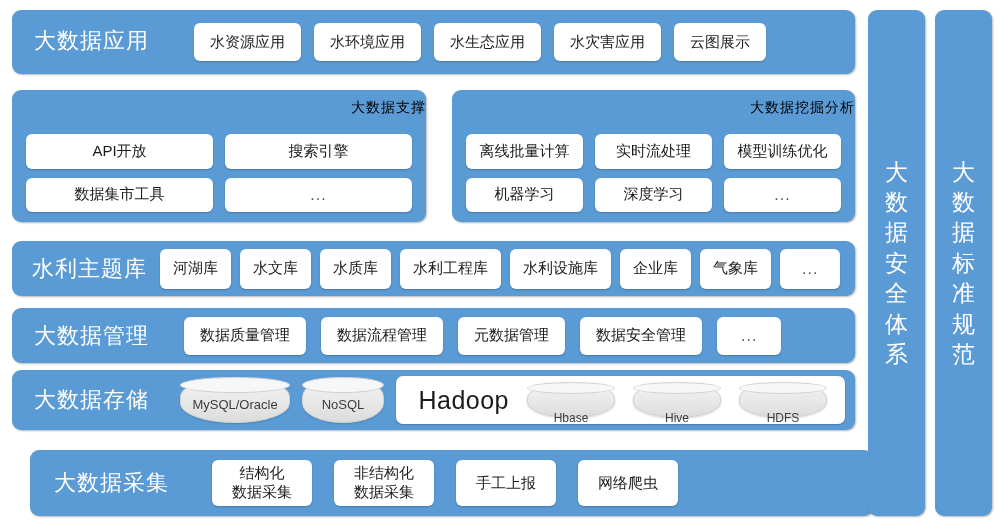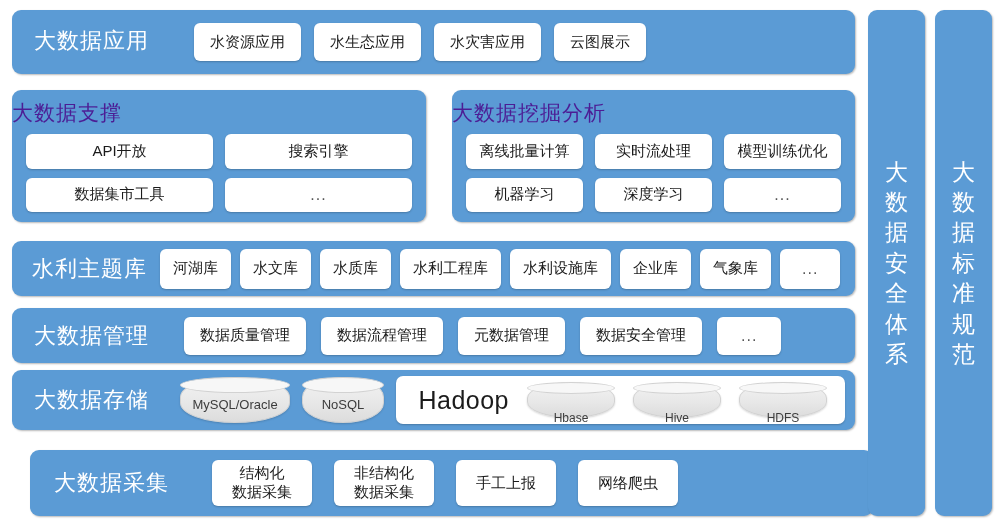--- a/index.html
+++ b/index.html
@@ -20,24 +20,24 @@
     box-shadow:1px 1px 2px rgba(0,0,0,.28);
   }
   .band-title{
     color:#ffffff;
     font-size:22px;
     letter-spacing:1px;
     white-space:nowrap;
     font-weight:400;
   }
   .group-title{
-    color:#4c1d95;
-    font-size:21px;
+    color:#000000;
+    font-size:14px;
     letter-spacing:1px;
-    text-align:left;
+    text-align:right;
     white-space:nowrap;
     font-weight:400;
   }
 
   
   .chip{
     background:#ffffff;
     border-radius:6px;
     color:#1b1b1b;
     font-size:15px;
@@ -143,20 +143,21 @@
 </style>
 </head>
 <body>
 
 <div id="root">
 
   <div class="band" id="row-app">
     <div class="band-title">大数据应用</div>
     <div class="chips">
       <div class="chip">水资源应用</div>
+      <div class="chip">水环境应用</div>
       <div class="chip">水生态应用</div>
       <div class="chip">水灾害应用</div>
       <div class="chip">云图展示</div>
     </div>
   </div>
 
   <div class="band" id="grp-support">
     <div class="grp-head group-title">大数据支撑</div>
     <div class="grp-body">
       <div class="grp-line">

